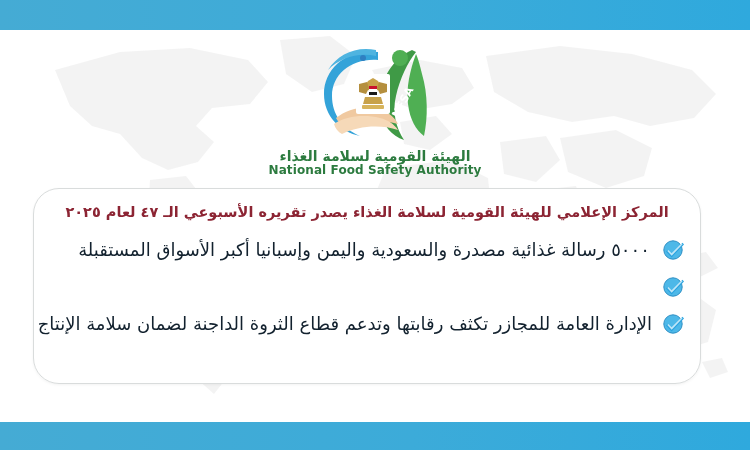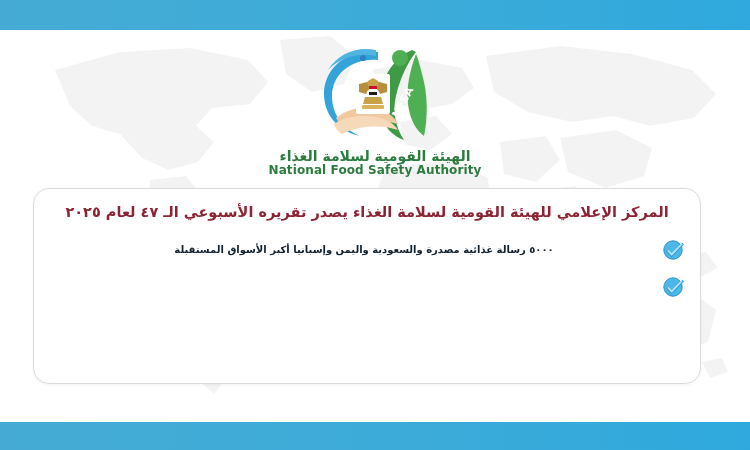--- a/index.html
+++ b/index.html
@@ -88,21 +88,21 @@
 
   
   .card {
     position: absolute;
     left: 33px;
     top: 188px;
     width: 668px;
     height: 196px;
     background: rgba(255,255,255,0.93);
     border: 1px solid #d9dcdc;
-    border-radius: 16px;
+    border-radius: 26px;
     box-sizing: border-box;
     box-shadow: 0 1px 3px rgba(0,0,0,0.05);
   }
 
   .headline {
     direction: rtl;
     text-align: center;
     color: #8c2433;
     font-size: 14.5px;
     font-weight: bold;
@@ -129,22 +129,22 @@
     width: 24px;
     height: 24px;
     margin-left: 10px;
   }
   .check-icon svg { display: block; width: 24px; height: 24px; }
 
   .bullet-text {
     flex: 1 1 auto;
     text-align: center;
     color: #12212e;
-    font-size: 10px;
-    font-weight: bold;
+    font-size: 18px;
+    font-weight: normal;
     line-height: 1.2;
     white-space: nowrap;
     direction: rtl;
     padding-left: 24px;
   }
 </style>
 </head>
 <body>
 
 <div class="poster">
@@ -246,20 +246,31 @@
         <span class="check-icon">
           <svg viewBox="0 0 24 24" aria-hidden="true">
             <circle cx="11" cy="12" r="9.2" fill="#4db8e8"></circle>
             <circle cx="11" cy="12" r="9.2" fill="none" stroke="#2f8fc4" stroke-width="1"></circle>
             <path d="M5.5 12.2 L9.4 16.2 L20.5 4.8 L22 6.6 L9.6 19.4 L4 13.6 Z" fill="#2aa3e0"></path>
             <path d="M6.4 12.0 L9.6 15.3 L19.6 5.2 L20.6 6.3 L9.7 17.8 L5.3 12.9 Z" fill="#bfe6f7"></path>
           </svg>
         </span>
       </li>
 
+      <li class="bullet-row">
+        <span class="check-icon">
+          <svg viewBox="0 0 24 24" aria-hidden="true">
+            <circle cx="11" cy="12" r="9.2" fill="#4db8e8"></circle>
+            <circle cx="11" cy="12" r="9.2" fill="none" stroke="#2f8fc4" stroke-width="1"></circle>
+            <path d="M5.5 12.2 L9.4 16.2 L20.5 4.8 L22 6.6 L9.6 19.4 L4 13.6 Z" fill="#2aa3e0"></path>
+            <path d="M6.4 12.0 L9.6 15.3 L19.6 5.2 L20.6 6.3 L9.7 17.8 L5.3 12.9 Z" fill="#bfe6f7"></path>
+          </svg>
+        </span>
+        <span class="bullet-text">الإدارة العامة للمجازر تكثف رقابتها وتدعم قطاع الثروة الداجنة لضمان سلامة الإنتاج</span>
+      </li>
 
 
     </ul>
   </div>
 
   <div class="bar bar-bottom"></div>
 
 </div>
 
 </body></html>

